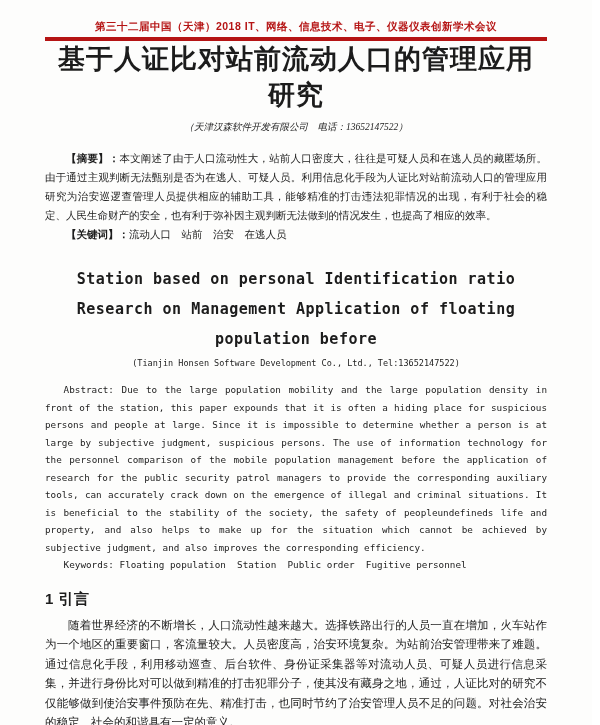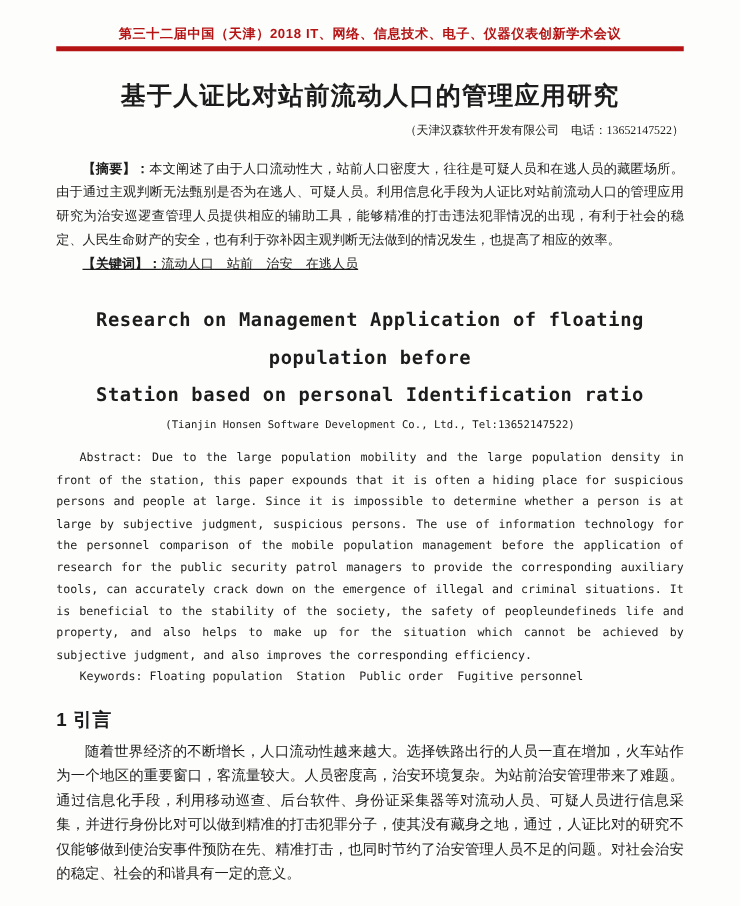--- a/index.html
+++ b/index.html
@@ -30,51 +30,50 @@
     letter-spacing:0.5px;
   }
   .header-rule{
     margin-top:3px;
     height:4px;
     border-top:3px solid var(--red);
     border-bottom:1px solid var(--red);
   }
   
   .title-zh{
-    margin-top:22px;
     text-align:center;
     font-family:"Liberation Sans", sans-serif;
-    font-size:20px;
+    font-size:27px;
     font-weight:bold;
     letter-spacing:1px;
   }
   .author-zh{
     margin-top:18px;
     text-align:center;
     font-size:13px;
     font-style:italic;
   }
   .affil-zh{
     margin-top:8px;
-    text-align:right;
+    text-align:center;
     font-size:9.5px;
+    font-style:italic;
   }
   
   .abstract-zh{
     margin-top:15px;
     font-size:10.5px;
     line-height:19px;
     text-align:justify;
     text-indent:2em;
   }
   .kw-zh{
     font-size:10.5px;
     line-height:19px;
     text-indent:2em;
-    text-decoration:underline;
   }
   .zh-label{font-weight:bold;}
   
   .title-en{
     margin-top:20px;
     text-align:center;
     font-family:"DejaVu Sans Mono", monospace;
     font-size:15px;
     font-weight:bold;
     line-height:30px;
@@ -136,22 +135,22 @@
   <h1 class="title-zh">基于人证比对站前流动人口的管理应用研究</h1>
 
 
   <div class="affil-zh">（天津汉森软件开发有限公司　电话：13652147522）</div>
 
   <p class="abstract-zh"><span class="zh-label">【摘要】：</span><span>本文阐述了由于人口流动性大，站前人口密度大，往往是可疑人员和在逃人员的藏匿场所。由于通过主观判断无法甄别是否为在逃人、可疑人员。利用信息化手段为人证比对站前流动人口的管理应用研究为治安巡逻查管理人员提供相应的辅助工具，能够精准的打击违法犯罪情况的出现，有利于社会的稳定、人民生命财产的安全，也有利于弥补因主观判断无法做到的情况发生，也提高了相应的效率。</span></p>
 
   <p class="kw-zh"><span class="zh-label">【关键词】：</span><span>流动人口　站前　治安　在逃人员</span></p>
 
   <div class="title-en">
+    <div>Station based on personal Identification ratio</div>
     <div>Research on Management Application of floating population before</div>
-    <div>Station based on personal Identification ratio</div>
   </div>
 
 
   <div class="affil-en">(Tianjin Honsen Software Development Co., Ltd., Tel:13652147522)</div>
 
   <p class="abstract-en"><span class="en-label">Abstract:</span><span> Due to the large population mobility and the large population density in front of the station, this paper expounds that it is often a hiding place for suspicious persons and people at large. Since it is impossible to determine whether a person is at large by subjective judgment, suspicious persons. The use of information technology for the personnel comparison of the mobile population management before the application of research for the public security patrol managers to provide the corresponding auxiliary tools, can accurately crack down on the emergence of illegal and criminal situations. It is beneficial to the stability of the society, the safety of peopleundefineds life and property, and also helps to make up for the situation which cannot be achieved by subjective judgment, and also improves the corresponding efficiency.</span></p>
 
   <p class="kw-en"><span class="en-label">Keywords:</span><span> Floating population  Station  Public order  Fugitive personnel</span></p>
 
   <h2 class="section-heading">1 引言</h2>

